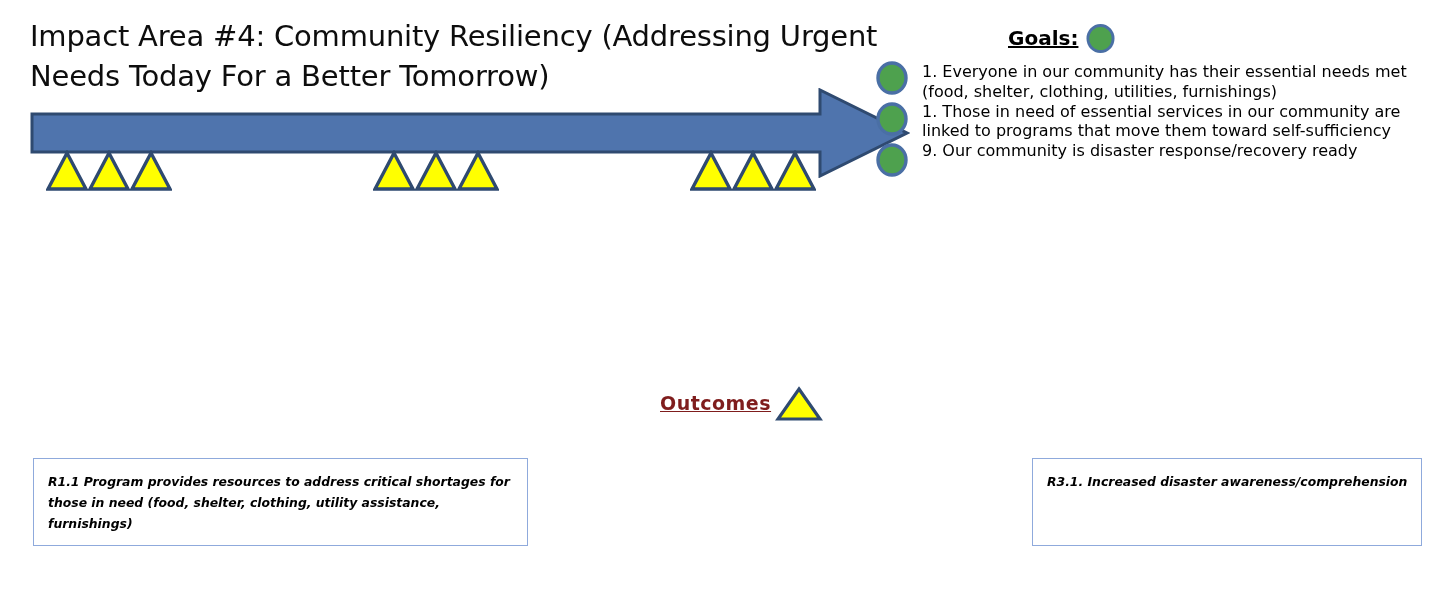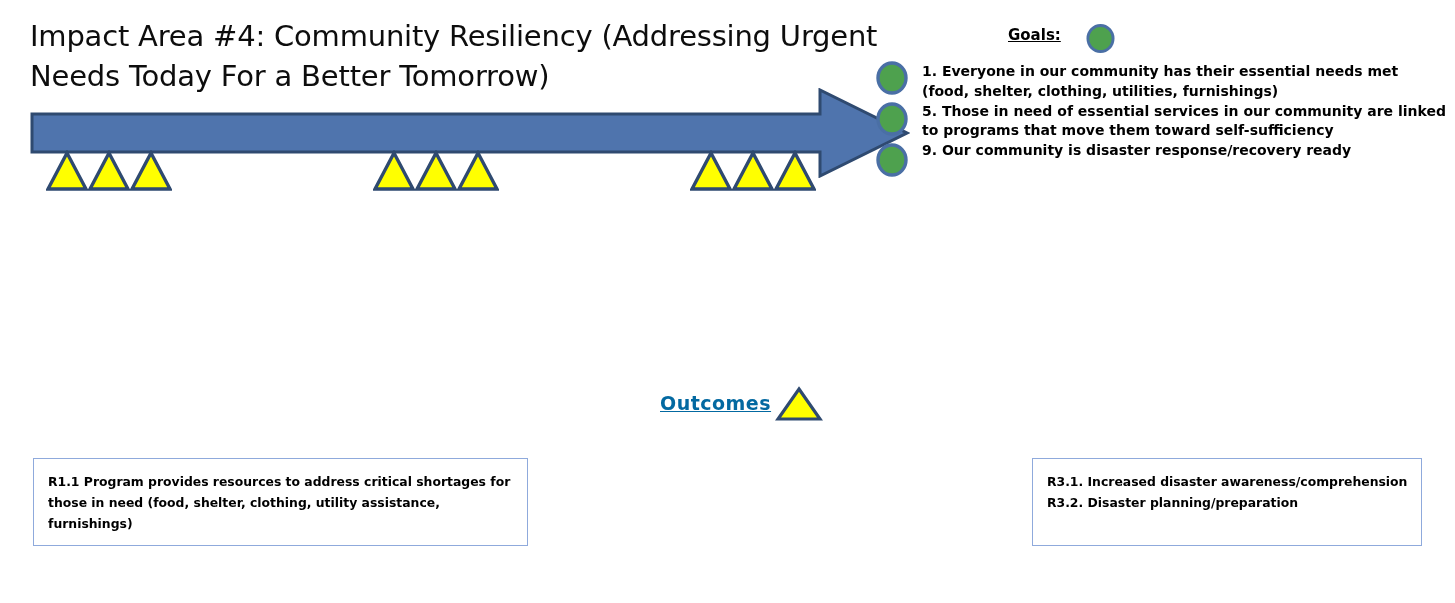--- a/index.html
+++ b/index.html
@@ -56,21 +56,21 @@
   .tri {
     width: 42px;
     height: 42px;
   }
 
   
   .goals-heading {
     position: absolute;
     left: 1008px;
     top: 26px;
-    font-size: 15px;
+    font-size: 20px;
     font-weight: bold;
     text-decoration: underline;
     font-family: "DejaVu Sans", sans-serif;
     color: #000000;
   }
   .goals-heading-circle {
     position: absolute;
     left: 1086px;
     top: 24px;
     width: 29px;
@@ -91,38 +91,38 @@
   .goal-bullet.b1 { top: 0px; }
   .goal-bullet.b2 { top: 41px; }
   .goal-bullet.b3 { top: 82px; }
 
   .goal-list {
     position: absolute;
     left: 922px;
     top: 62px;
     width: 525px;
     font-family: "DejaVu Sans", sans-serif;
-    font-size: 14px;
-    font-weight: bold;
+    font-size: 16px;
+    font-weight: normal;
     line-height: 19.5px;
     color: #000000;
   }
   .goal-item { margin: 0 0 0.5px 0; }
 
   
   .outcomes-label {
     position: absolute;
     left: 660px;
     top: 392px;
     font-family: "DejaVu Sans", sans-serif;
     font-size: 19px;
     font-weight: bold;
     text-decoration: underline;
     letter-spacing: 0.5px;
-    color: #0369a1;
+    color: #7f1d1d;
   }
   .outcomes-tri {
     position: absolute;
     left: 775px;
     top: 386px;
     width: 48px;
     height: 36px;
   }
 
   
@@ -136,21 +136,21 @@
     padding: 12px 10px 0 14px;
     font-family: "DejaVu Sans", sans-serif;
     font-size: 12.4px;
     font-weight: bold;
     line-height: 21px;
     color: #000000;
   }
   .obox.o1 { left: 33px;   width: 495px; }
   .obox.o2 { left: 553px;  width: 430px; }
   .obox.o3 { left: 1032px; width: 390px; }
-  .obox p { margin: 0; }
+  .obox p { margin: 0; font-style: italic; }
 </style>
 </head>
 <body>
 
 <div id="canvas">
 
   <div class="title">Impact Area #4: Community Resiliency (Addressing Urgent Needs Today For a Better Tomorrow)</div>
 
   <div class="arrow-wrap">
     <svg width="880" height="90" viewBox="0 0 880 90" xmlns="http://www.w3.org/2000/svg">
@@ -213,30 +213,29 @@
     <svg class="goal-bullet b2" viewBox="0 0 34 34" xmlns="http://www.w3.org/2000/svg">
       <ellipse cx="17" cy="17" rx="14" ry="15" fill="#4ea14e" stroke="#4a6fa5" stroke-width="3.4"></ellipse>
     </svg>
     <svg class="goal-bullet b3" viewBox="0 0 34 34" xmlns="http://www.w3.org/2000/svg">
       <ellipse cx="17" cy="17" rx="14" ry="15" fill="#4ea14e" stroke="#4a6fa5" stroke-width="3.4"></ellipse>
     </svg>
   </div>
 
   <div class="goal-list">
     <div class="goal-item">1. Everyone in our community has their essential needs met (food, shelter, clothing, utilities, furnishings)</div>
-    <div class="goal-item">5. Those in need of essential services in our community are linked to programs that move them toward self-sufficiency</div>
+    <div class="goal-item">1. Those in need of essential services in our community are linked to programs that move them toward self-sufficiency</div>
     <div class="goal-item">9. Our community is disaster response/recovery ready</div>
   </div>
 
   <div class="outcomes-label">Outcomes</div>
   <svg class="outcomes-tri" viewBox="0 0 48 36" xmlns="http://www.w3.org/2000/svg">
     <polygon points="24,3 45,33 3,33" fill="#ffff00" stroke="#2f4a70" stroke-width="3.2" stroke-linejoin="miter"></polygon>
   </svg>
 
   <div class="obox o1">
     <p>R1.1 Program provides resources to address critical shortages for those in need (food, shelter, clothing, utility assistance, furnishings)</p>
   </div>
   <div class="obox o3">
     <p>R3.1. Increased disaster awareness/comprehension</p>
-    <p>R3.2.  Disaster planning/preparation</p>
   </div>
 
 </div>
 
 </body></html>

